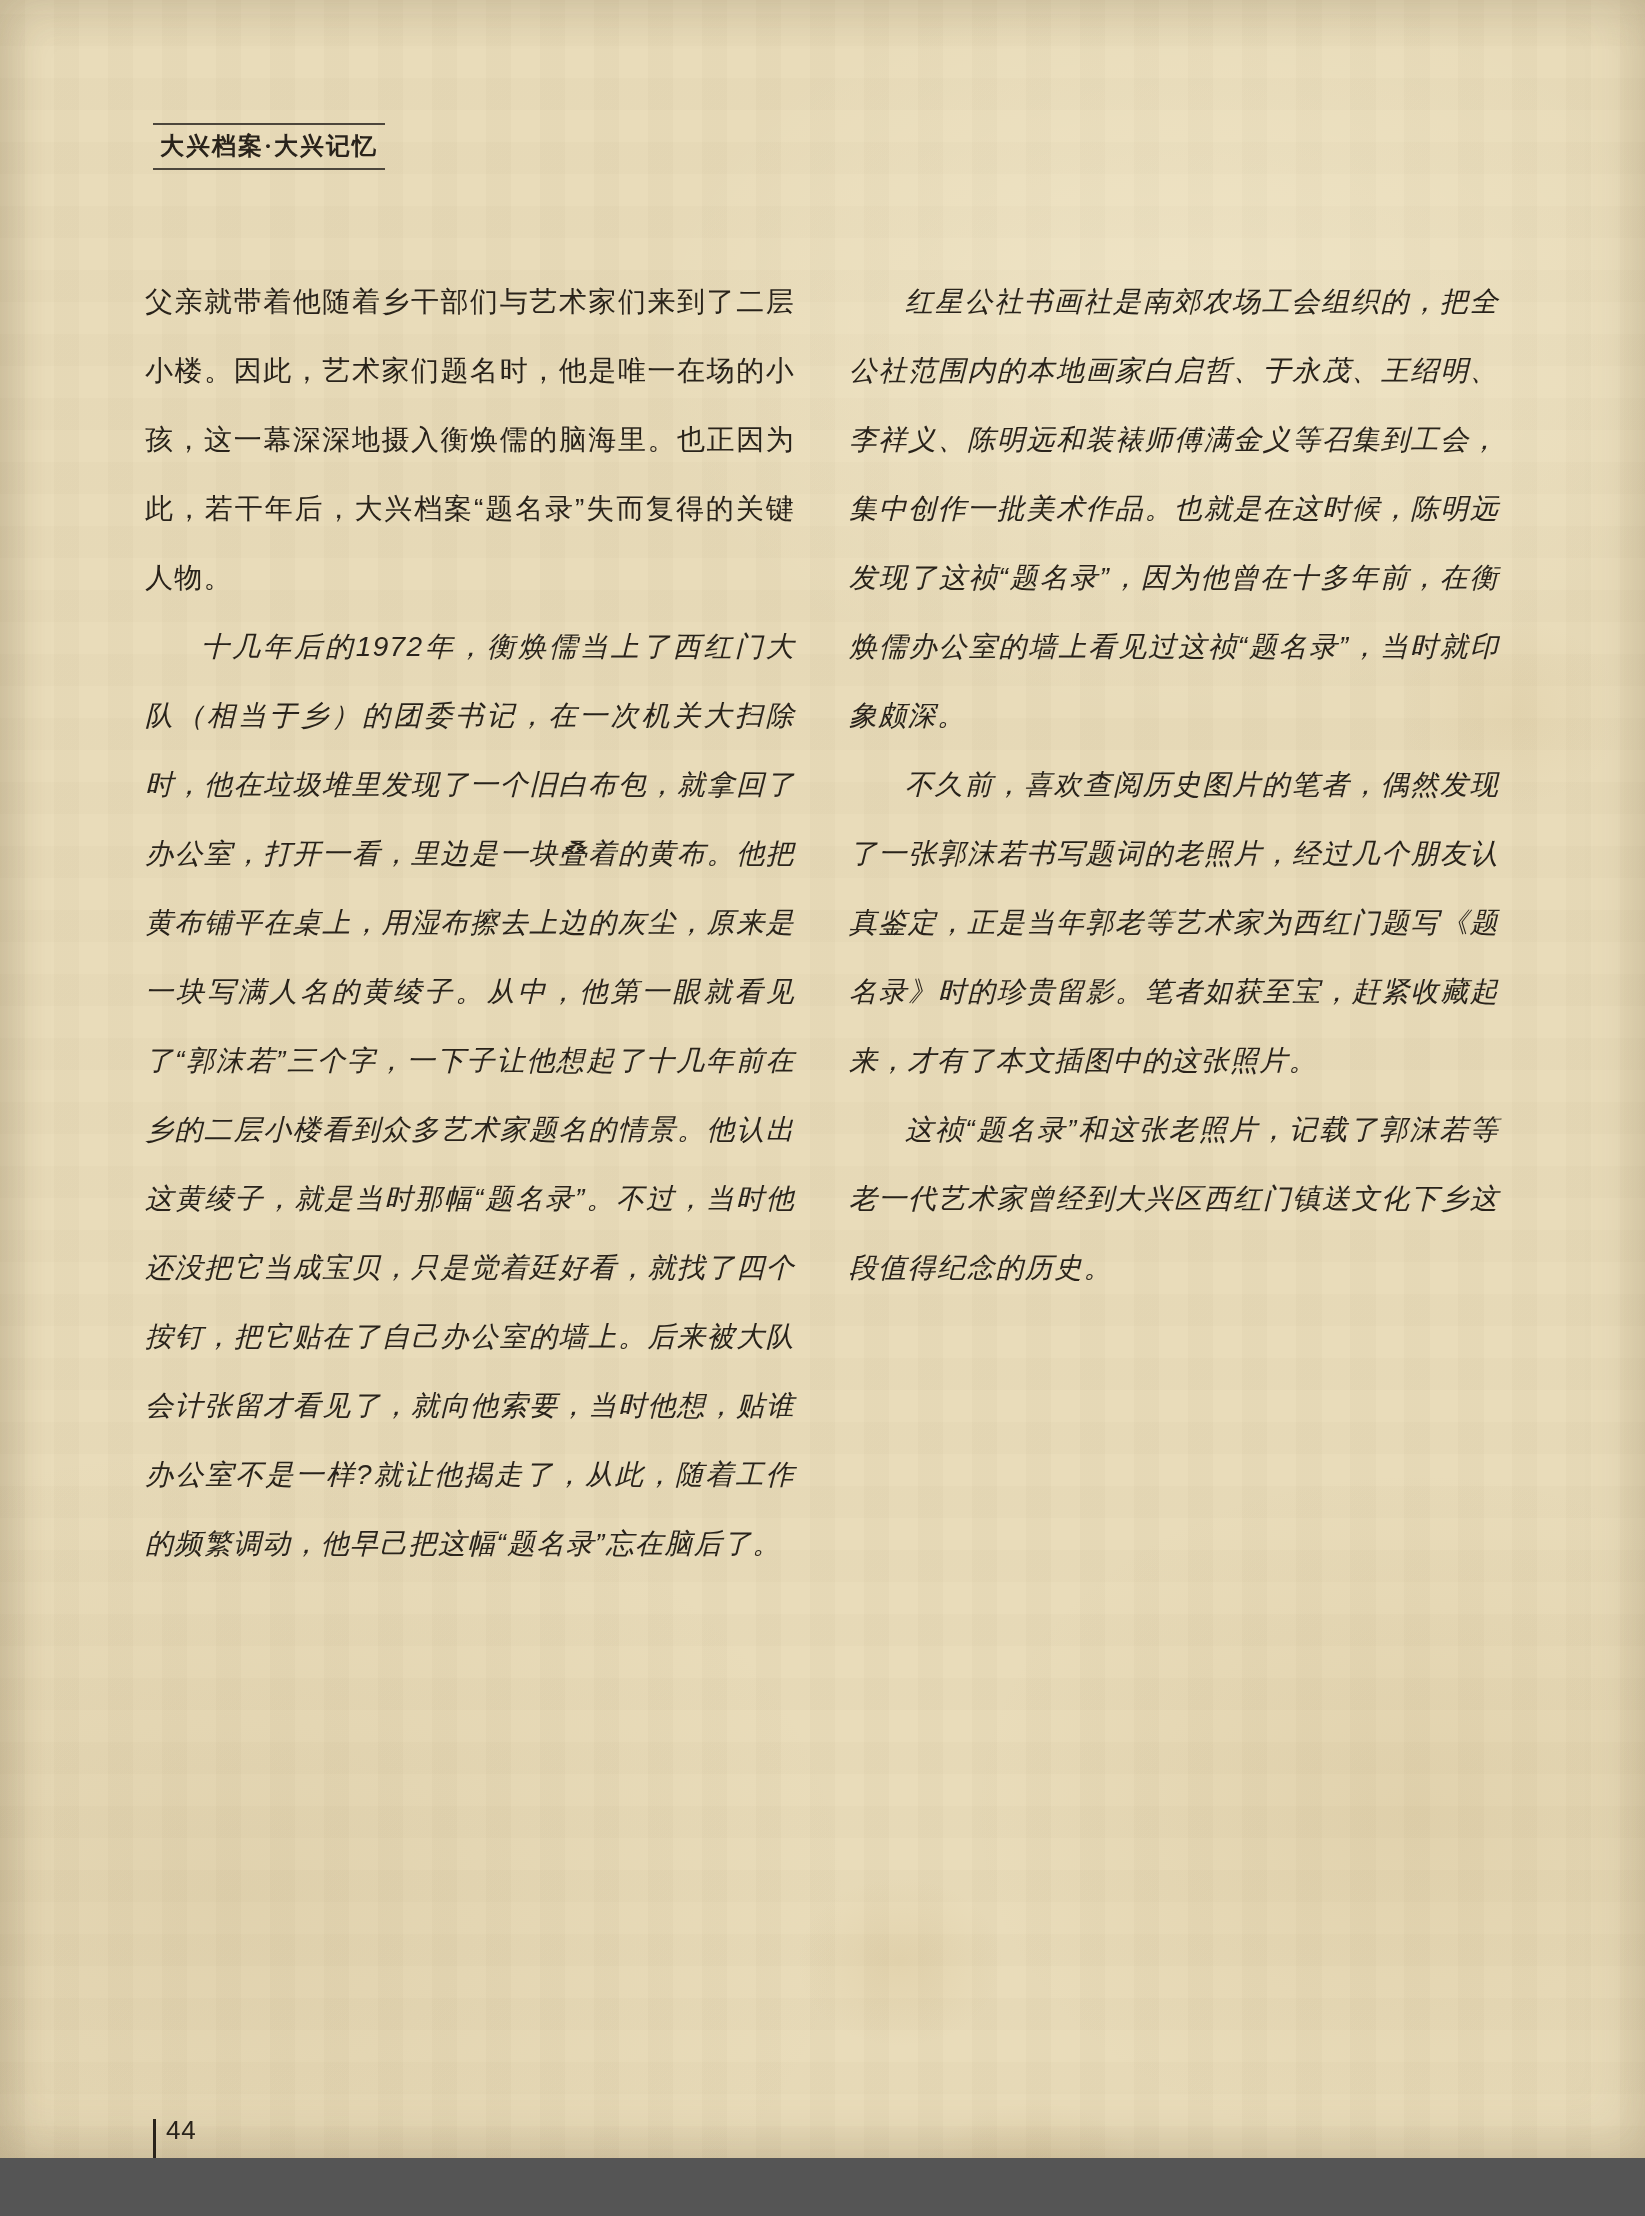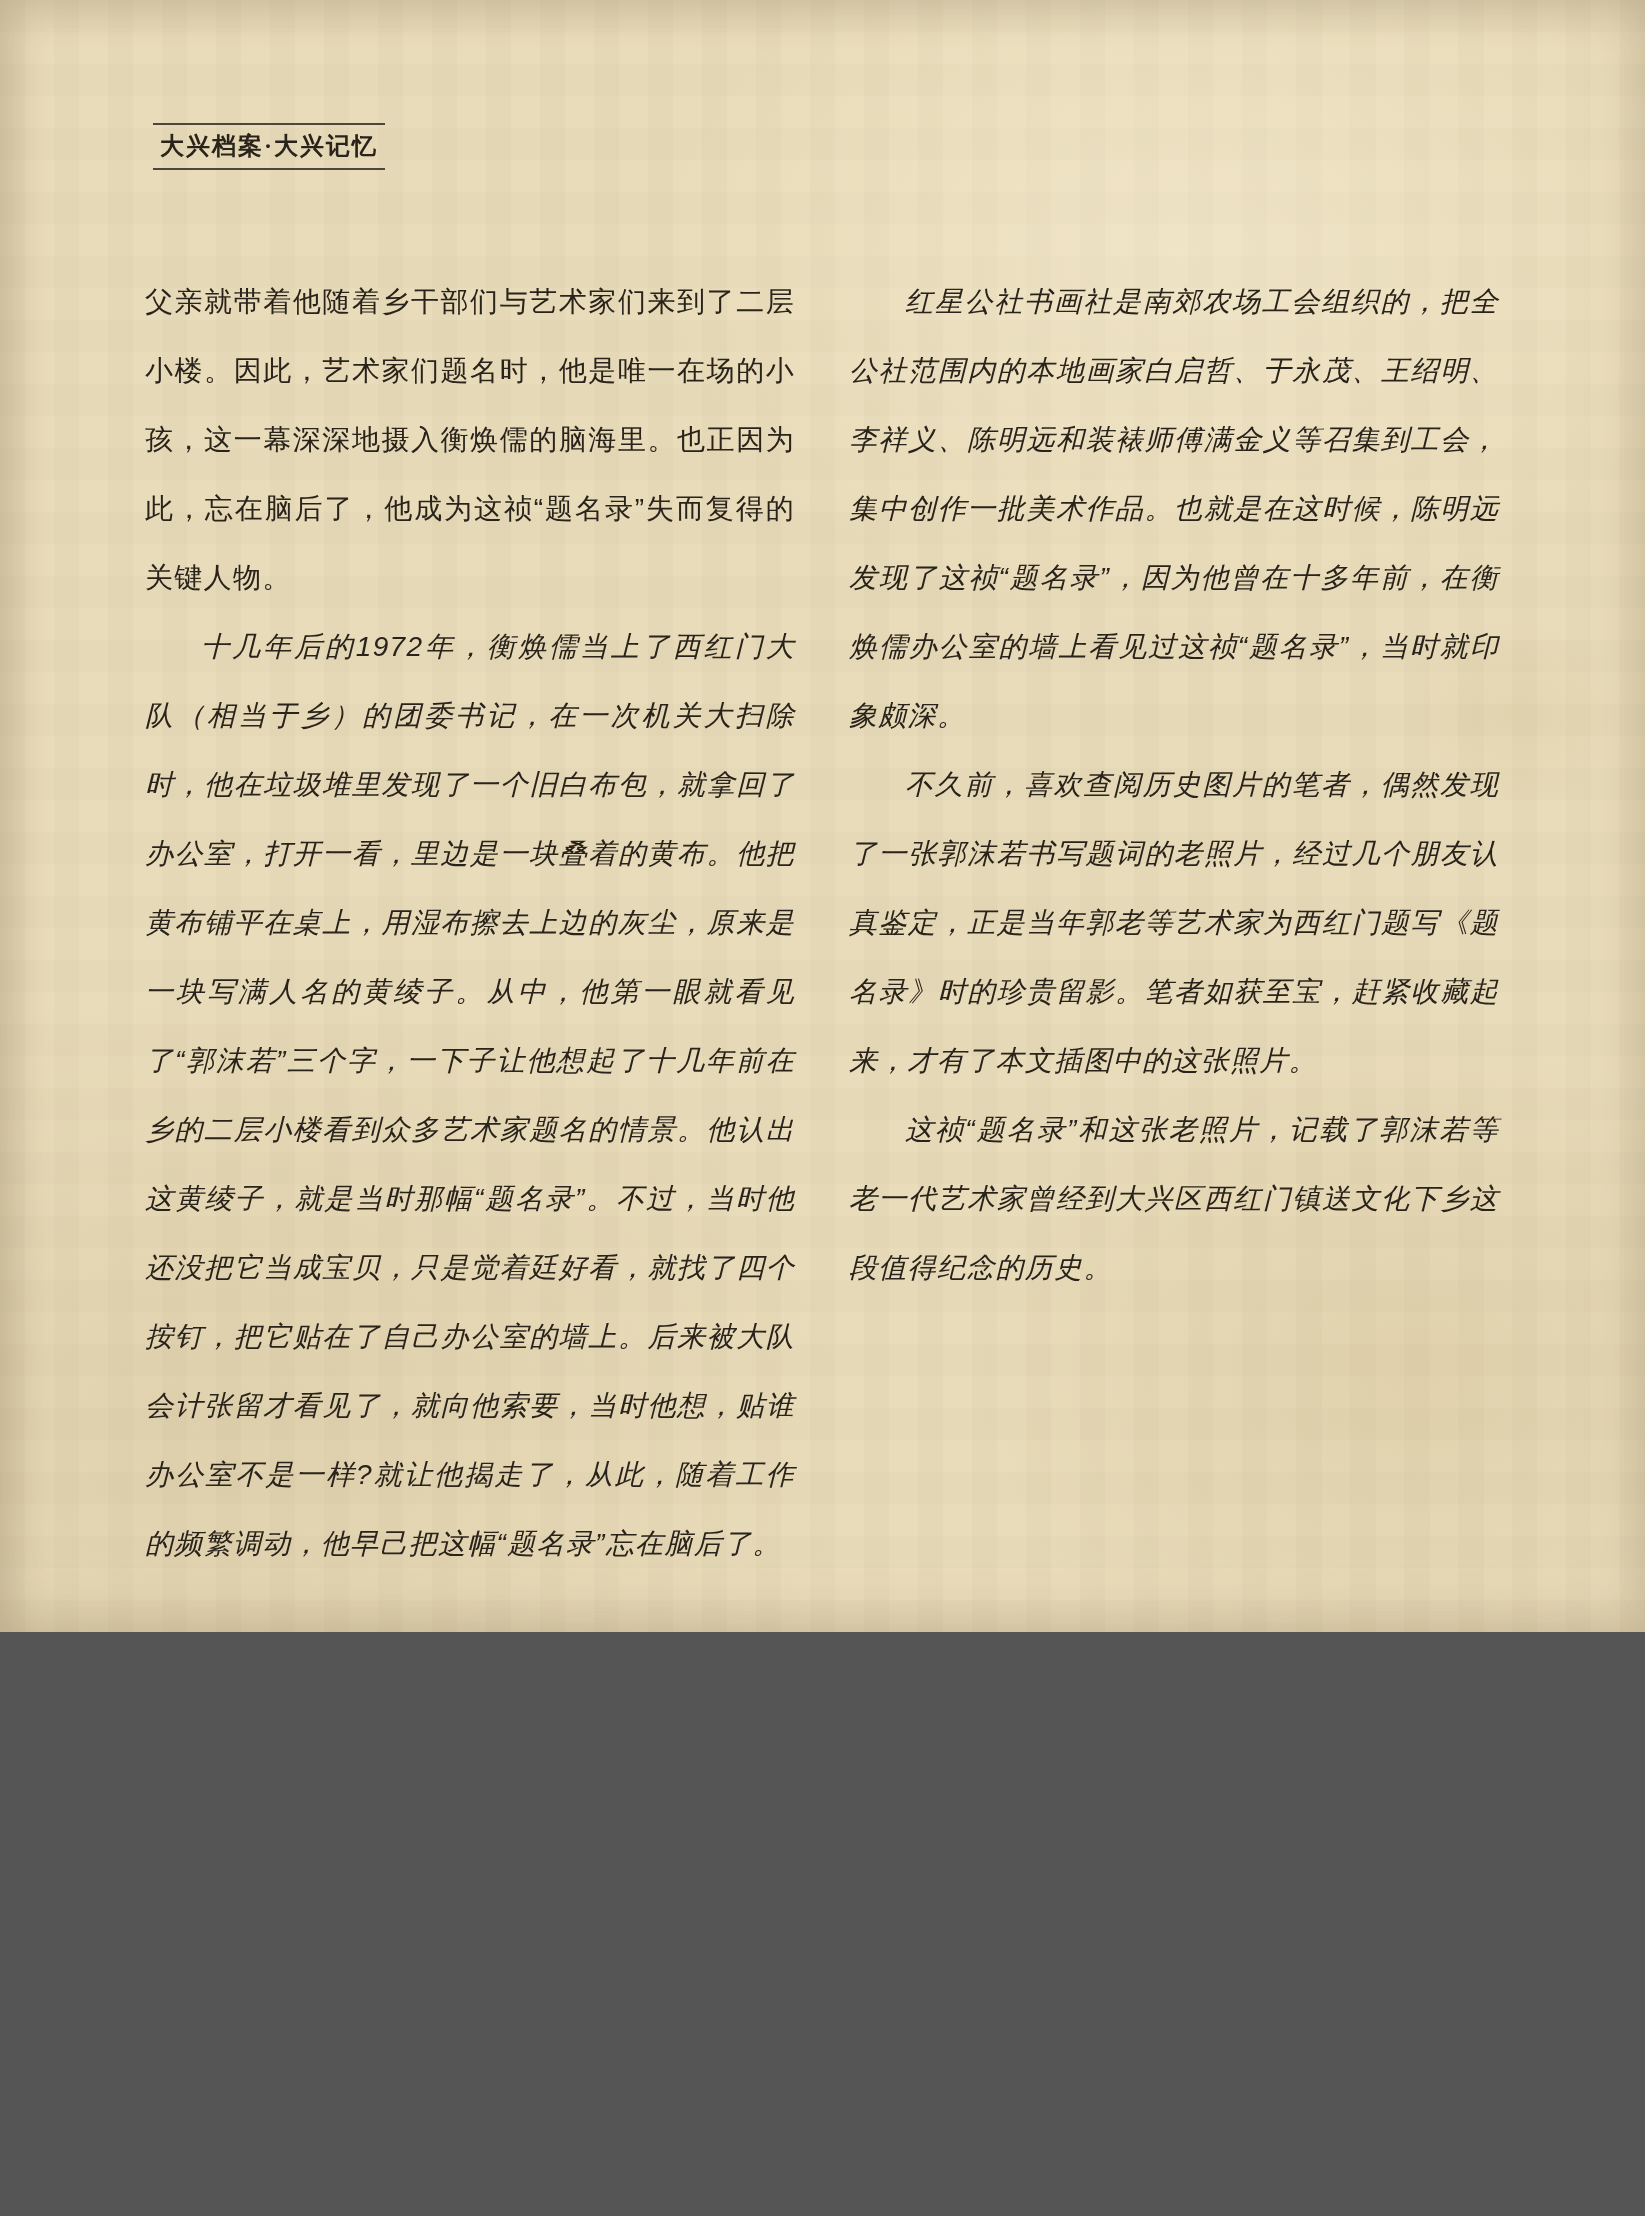--- a/index.html
+++ b/index.html
@@ -3,21 +3,21 @@
 <meta charset="utf-8">
 <style>
   html, body {
     margin: 0;
     padding: 0;
     background: #555;
   }
   .page {
     position: relative;
     width: 1645px;
-    height: 1632px;
+    height: 2158px;
     overflow: hidden;
     color: #29231b;
     font-family: "Liberation Sans", sans-serif;
     background:
       radial-gradient(873px 605px at 72% 16%, rgba(255,249,228,0.30), rgba(255,249,228,0) 62%),
       radial-gradient(1008px 739px at 14% 88%, rgba(150,122,70,0.10), rgba(150,122,70,0) 62%),
       radial-gradient(739px 571px at 86% 84%, rgba(168,138,82,0.12), rgba(168,138,82,0) 60%),
       radial-gradient(175px 148px at 1035px 2204px, rgba(170,130,60,0.12), rgba(170,130,60,0) 70%),
       radial-gradient(148px 121px at 900px 1962px, rgba(170,135,70,0.10), rgba(170,135,70,0) 70%),
       radial-gradient(161px 134px at 1512px 712px, rgba(175,140,75,0.08), rgba(175,140,75,0) 70%),
@@ -92,21 +92,21 @@
 </head>
 <body>
 
 <div class="page">
 
   <div class="running-head">
     <span class="title">大兴档案·大兴记忆</span>
   </div>
 
   <div class="column col-left">
-      <p class="">父亲就带着他随着乡干部们与艺术家们来到了二层小楼。因此，艺术家们题名时，他是唯一在场的小孩，这一幕深深地摄入衡焕儒的脑海里。也正因为此，忘在脑后了，他成为这祯“题名录”失而复得的关键人物。</p>
+      <p class="">父亲就带着他随着乡干部们与艺术家们来到了二层小楼。因此，艺术家们题名时，他是唯一在场的小孩，这一幕深深地摄入衡焕儒的脑海里。也正因为此，若干年后，大兴档案“题名录”失而复得的关键人物。</p>
       <p class="indent">十几年后的1972年，衡焕儒当上了西红门大队（相当于乡）的团委书记，在一次机关大扫除时，他在垃圾堆里发现了一个旧白布包，就拿回了办公室，打开一看，里边是一块叠着的黄布。他把黄布铺平在桌上，用湿布擦去上边的灰尘，原来是一块写满人名的黄绫子。从中，他第一眼就看见了“郭沫若”三个字，一下子让他想起了十几年前在乡的二层小楼看到众多艺术家题名的情景。他认出这黄绫子，就是当时那幅“题名录”。不过，当时他还没把它当成宝贝，只是觉着廷好看，就找了四个按钉，把它贴在了自己办公室的墙上。后来被大队会计张留才看见了，就向他索要，当时他想，贴谁办公室不是一样?就让他揭走了，从此，随着工作的频繁调动，他早己把这幅“题名录”忘在脑后了。</p>
     </div>
 
   <div class="column col-right">
       <p class="indent">红星公社书画社是南郊农场工会组织的，把全公社范围内的本地画家白启哲、于永茂、王绍明、李祥义、陈明远和装裱师傅满金义等召集到工会，集中创作一批美术作品。也就是在这时候，陈明远发现了这祯“题名录”，因为他曾在十多年前，在衡焕儒办公室的墙上看见过这祯“题名录”，当时就印象颇深。</p>
       <p class="indent">不久前，喜欢查阅历史图片的笔者，偶然发现了一张郭沫若书写题词的老照片，经过几个朋友认真鉴定，正是当年郭老等艺术家为西红门题写《题名录》时的珍贵留影。笔者如获至宝，赶紧收藏起来，才有了本文插图中的这张照片。</p>
       <p class="indent">这祯“题名录”和这张老照片，记载了郭沫若等老一代艺术家曾经到大兴区西红门镇送文化下乡这段值得纪念的历史。</p>
     </div>
 
   <div class="footer-rule"></div>

